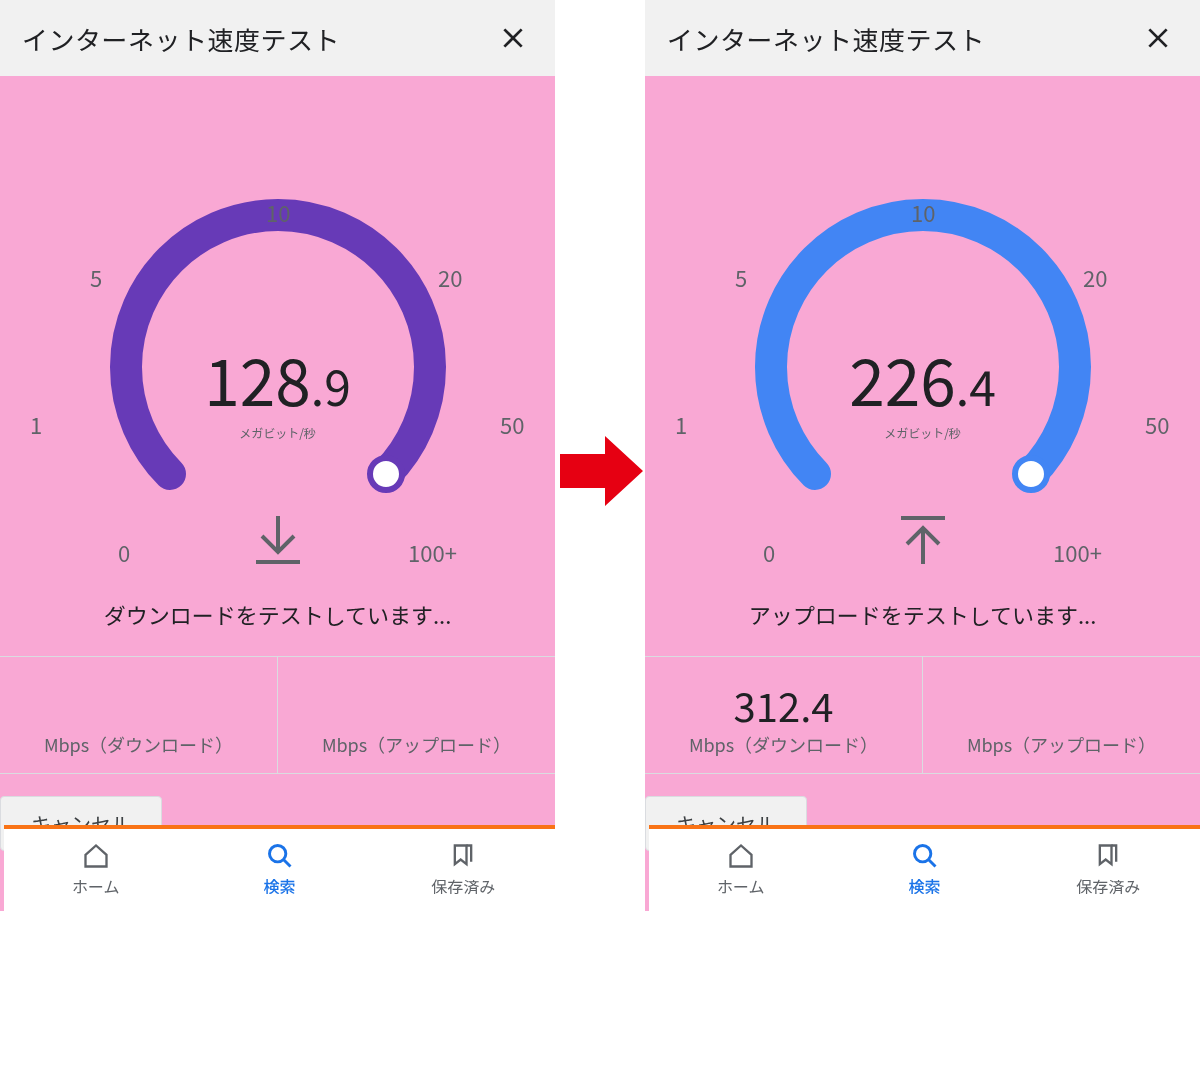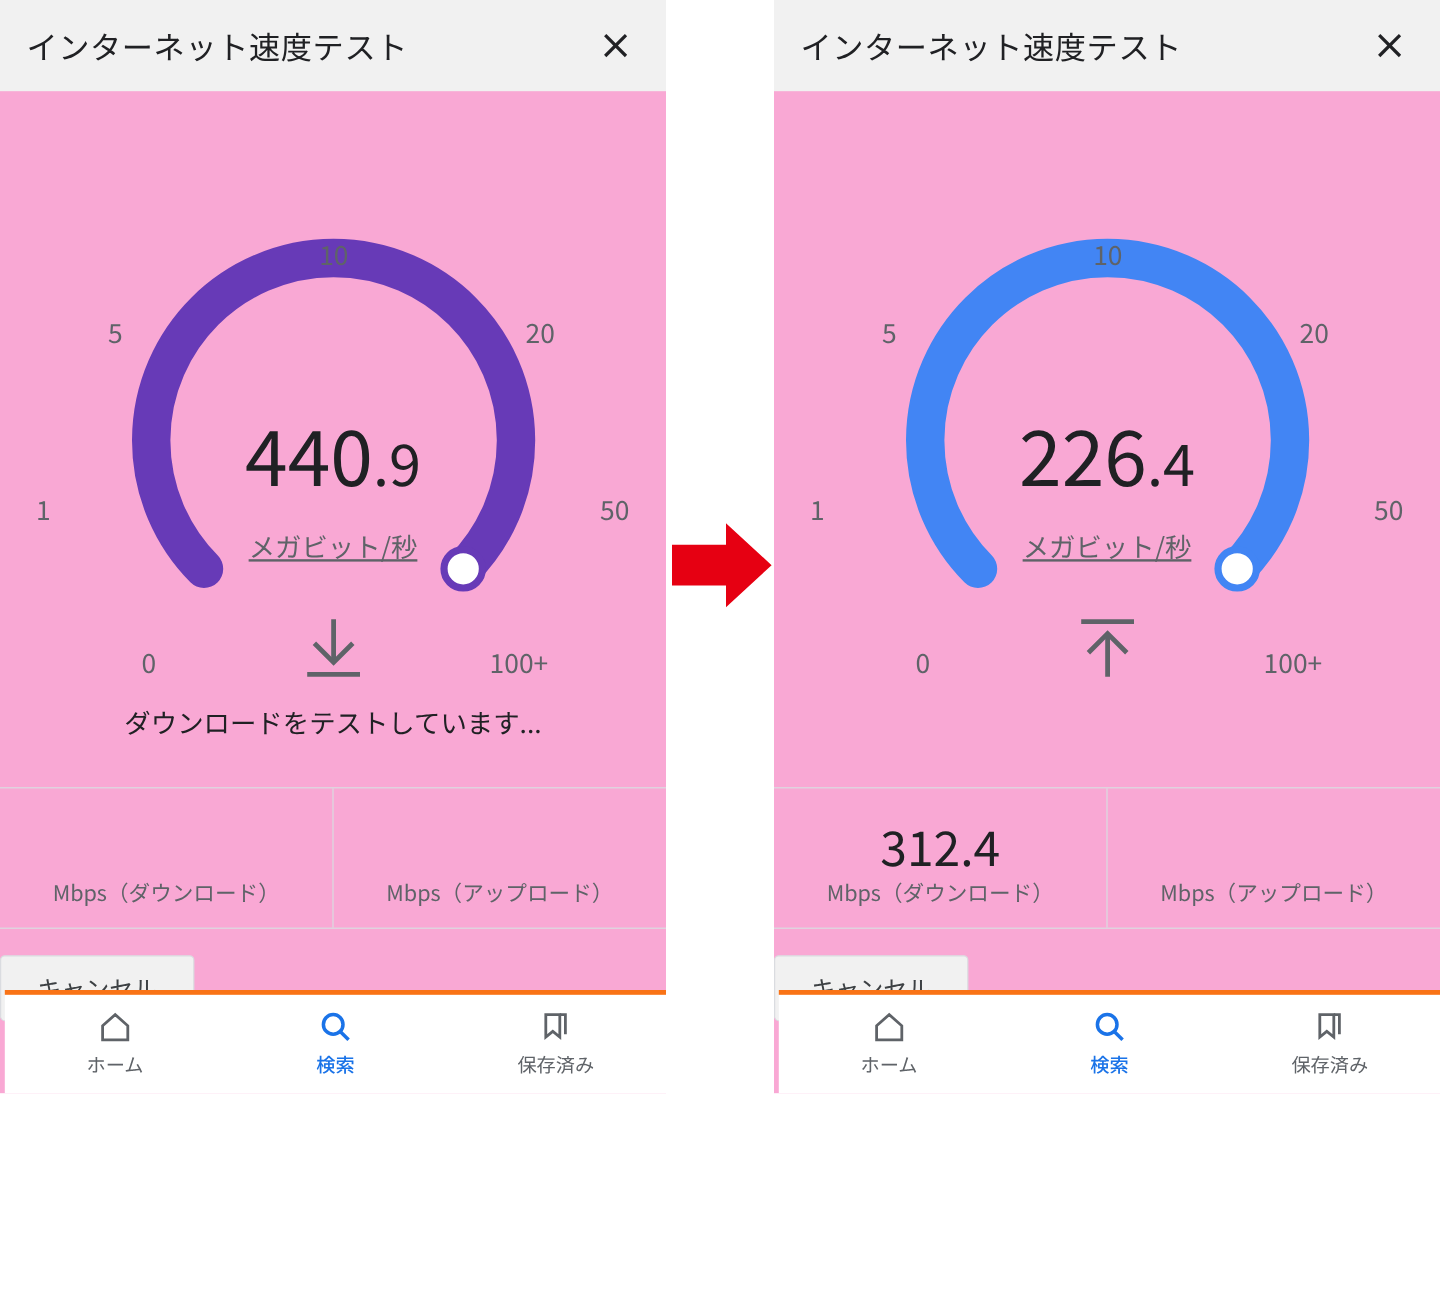--- a/index.html
+++ b/index.html
@@ -85,38 +85,37 @@
     color: #202124;
     line-height: 1;
     display: inline;
   }
   .value-dec {
     font-size: 48px;
     color: #202124;
     display: inline;
   }
   .value-unit {
-    font-size: 22px;
+    font-size: 12px;
     color: #5f6368;
-    margin-top: 20px;
-    text-decoration: underline;
+    margin-top: 4px;
   }
   .direction-icon {
     position: absolute;
     left: 50%;
     top: 438px;
     transform: translateX(-50%);
     width: 60px;
     height: 52px;
   }
   .direction-icon svg { width: 60px; height: 52px; }
   .status-text {
     position: absolute;
     left: 0; right: 0;
-    top: 510px;
+    top: 522px;
     text-align: center;
     font-size: 22px;
     color: #202124;
   }
   
   .results {
     margin-top: 70px;
     display: flex;
     border-top: 1px solid #dadce0;
     border-bottom: 1px solid #dadce0;
@@ -205,21 +204,21 @@
 
     <span class="tick-label" style="left:118px; top:460px;">0</span>
     <span class="tick-label" style="left:30px;  top:332px;">1</span>
     <span class="tick-label" style="left:90px;  top:185px;">5</span>
     <span class="tick-label" style="left:266px; top:120px;">10</span>
     <span class="tick-label" style="left:438px; top:185px;">20</span>
     <span class="tick-label" style="left:500px; top:332px;">50</span>
     <span class="tick-label" style="left:408px; top:460px;">100+</span>
 
     <div class="value-block">
-      <span class="value-int">440</span><span class="value-dec">.9</span>
+      <span class="value-int">128</span><span class="value-dec">.9</span>
       <div class="value-unit">メガビット/秒</div>
     </div>
 
     <div class="direction-icon">
       <svg viewBox="0 0 60 52" fill="none" stroke="#5f6368" stroke-width="4">
         <line x1="30" y1="2" x2="30" y2="36"></line>
         <polyline points="14,22 30,38 46,22"></polyline>
         <line x1="8" y1="48" x2="52" y2="48"></line>
       </svg>
     </div>
@@ -302,20 +301,21 @@
       <div class="value-unit">メガビット/秒</div>
     </div>
 
     <div class="direction-icon">
       <svg viewBox="0 0 60 52" fill="none" stroke="#5f6368" stroke-width="4">
         <line x1="8" y1="4" x2="52" y2="4"></line>
         <polyline points="14,30 30,14 46,30"></polyline>
         <line x1="30" y1="14" x2="30" y2="50"></line>
       </svg>
     </div>
+    <div class="status-text">アップロードをテストしています...</div>
   </div>
 
   <div class="results">
     <div class="result-cell">
       <div class="result-value">312.4</div>
       <div class="result-label">Mbps（ダウンロード）</div>
     </div>
     <div class="result-cell no-value">
       <div class="result-value"></div>
       <div class="result-label">Mbps（アップロード）</div>

